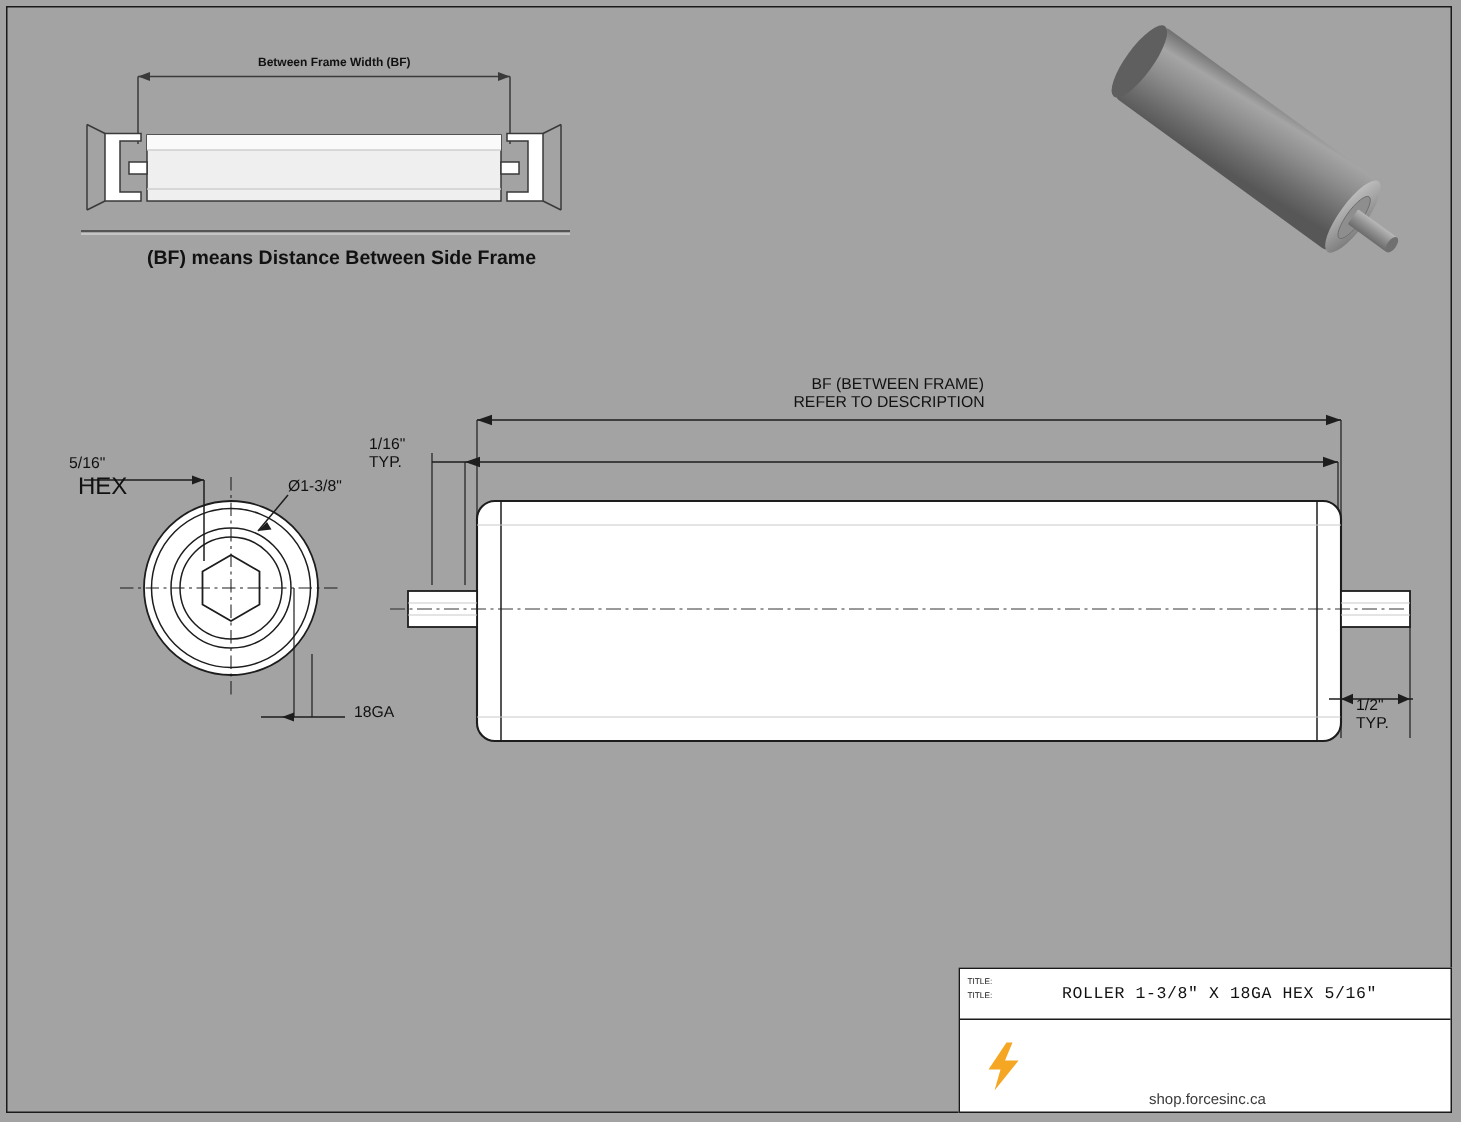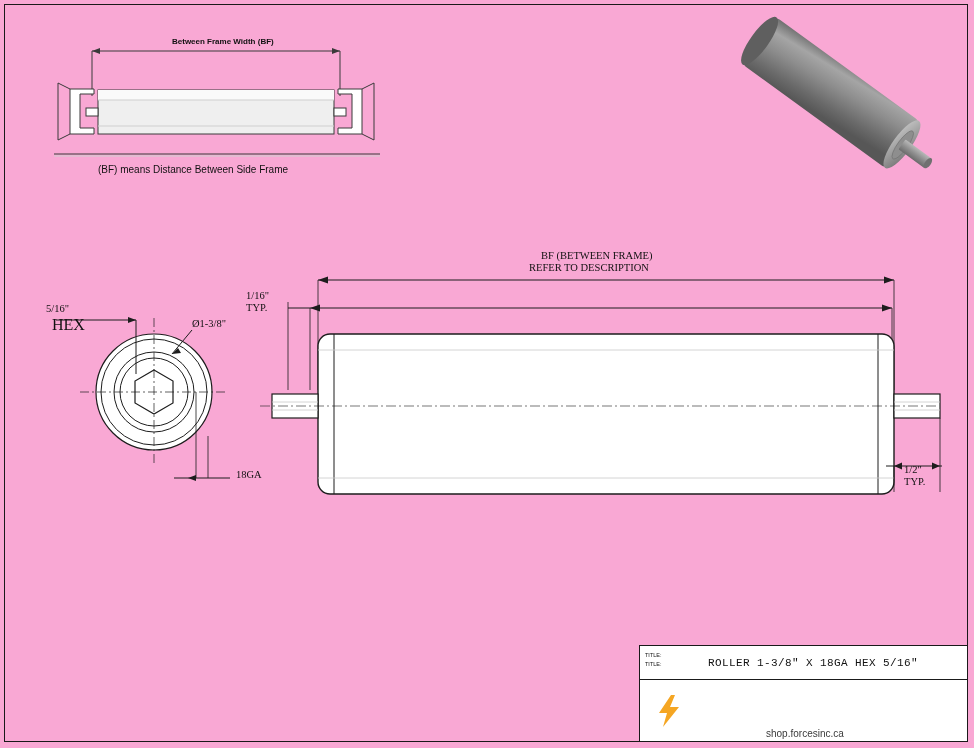--- a/index.html
+++ b/index.html
@@ -7,21 +7,21 @@
     padding: 0;
     background: #ffffff;
   }
   body {
     font-family: "Liberation Sans", sans-serif;
   }
   #sheet {
     position: relative;
     width: 974px;
     height: 748px;
-    background: #f9a8d4;
+    background: #a3a3a3;
     overflow: hidden;
   }
   .border {
     position: absolute;
     left: 4px;
     top: 4px;
     width: 964px;
     height: 738px;
     border: 1px solid #1a1a1a;
     box-sizing: border-box;
@@ -29,26 +29,26 @@
   .abs { position: absolute; }
 
   .lbl {
     position: absolute;
     font-family: "Liberation Sans", sans-serif;
     color: #111111;
     white-space: pre;
     line-height: 1.15;
   }
   .mono {
-    font-family: Liberation Serif, serif;
+    font-family: Liberation Sans, sans-serif;
   }
   .ins-caption {
     position: absolute;
-    font-weight: normal;
-    font-size: 10px;
+    font-weight: bold;
+    font-size: 13px;
     color: #111;
     white-space: pre;
   }
   .ins-title {
     position: absolute;
     font-weight: bold;
     font-size: 8px;
     color: #111;
     white-space: pre;
   }

